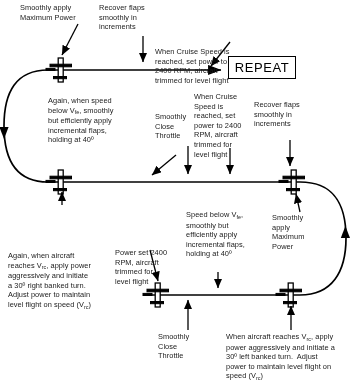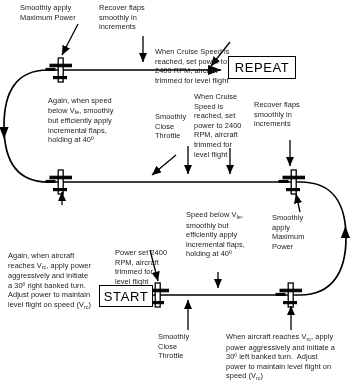--- a/index.html
+++ b/index.html
@@ -93,23 +93,20 @@
       <path d="M218,272 L218,288" marker-end="url(#ah)"></path>
       <path d="M300,212 L296,194" marker-end="url(#ah)"></path>
       <path d="M188,330 L188,300" marker-end="url(#ah)"></path>
       <path d="M291,330 L291,306" marker-end="url(#ah)"></path>
     </g>
   </svg>
 
   <div class="boxlbl" style="left:228px;top:56px;width:66px;height:21px;">
     <span>REPEAT</span>
   </div>
-  <div class="boxlbl" style="left:99px;top:285px;width:52px;height:20px;">
-    <span>START</span>
-  </div>
 
   <div class="note" style="left:20px;top:3px;width:110px;">Smoothly apply<br>Maximum Power</div>
 
   <div class="note" style="left:99px;top:3px;width:88px;">Recover flaps<br>smoothly in<br>increments</div>
 
   <div class="note" style="left:155px;top:3px;width:118px;margin-top:44px;">When Cruise Speed is<br>reached, set power to<br>2400 RPM, aircraft<br>trimmed for level flight</div>
 
   <div class="note" style="left:48px;top:96px;width:104px;">Again, when speed<br>below V<sub>fe</sub>, smoothly<br>but efficiently apply<br>incremental flaps,<br>holding at 40º</div>
 
   <div class="note" style="left:155px;top:112px;width:66px;">Smoothly<br>Close<br>Throttle</div>

